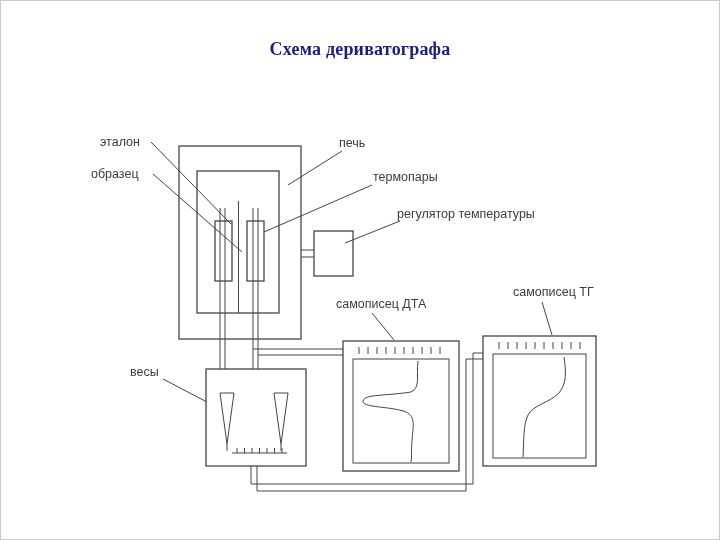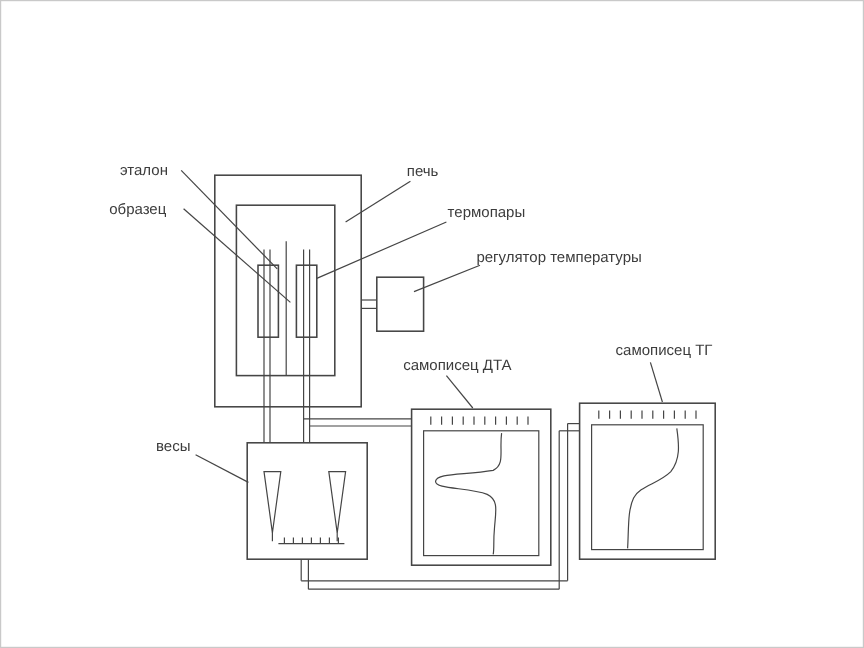--- a/index.html
+++ b/index.html
@@ -16,20 +16,21 @@
   svg{position:absolute;left:0;top:0;}
   .ln{fill:none;stroke:#454545;stroke-width:1.3;}
   .thin{fill:none;stroke:#454545;stroke-width:1;}
   .lbl{font-family:"Liberation Sans",sans-serif;font-size:12.5px;fill:#3c3c3c;}
 </style>
 </head>
 <body>
 
 <div class="page">
 
+  <div class="title">Схема дериватографа</div>
 
   <svg width="720" height="540" viewBox="0 0 720 540">
 
     <g>
       <rect class="ln" x="178" y="145" width="122" height="193"></rect>
       <rect class="ln" x="196" y="170" width="82" height="142"></rect>
       <line class="thin" x1="237.5" y1="200" x2="237.5" y2="312"></line>
 
       <line class="thin" x1="219" y1="207" x2="219" y2="368"></line>
       <line class="thin" x1="224" y1="207" x2="224" y2="368"></line>

